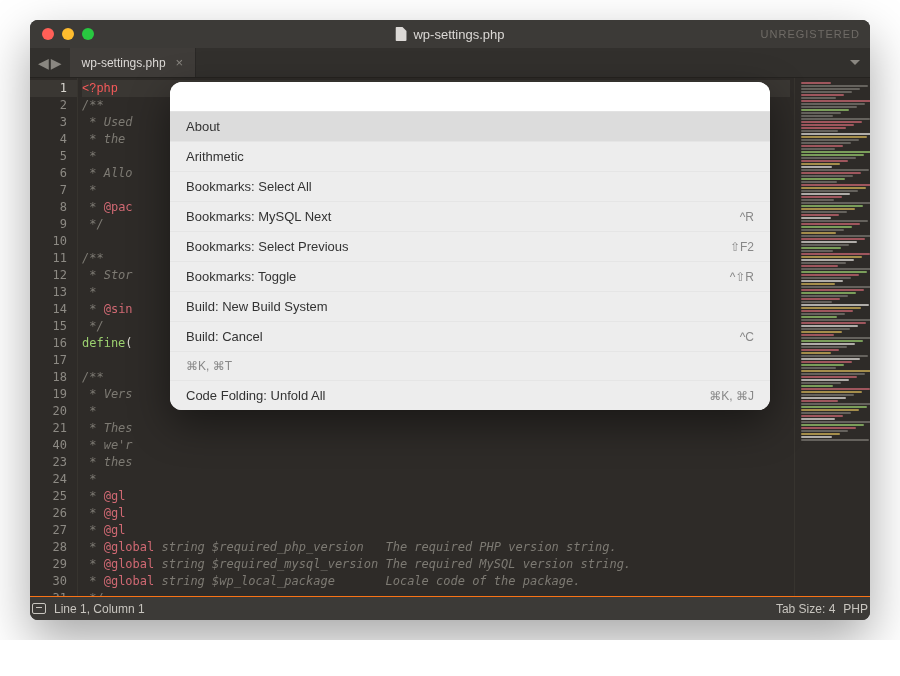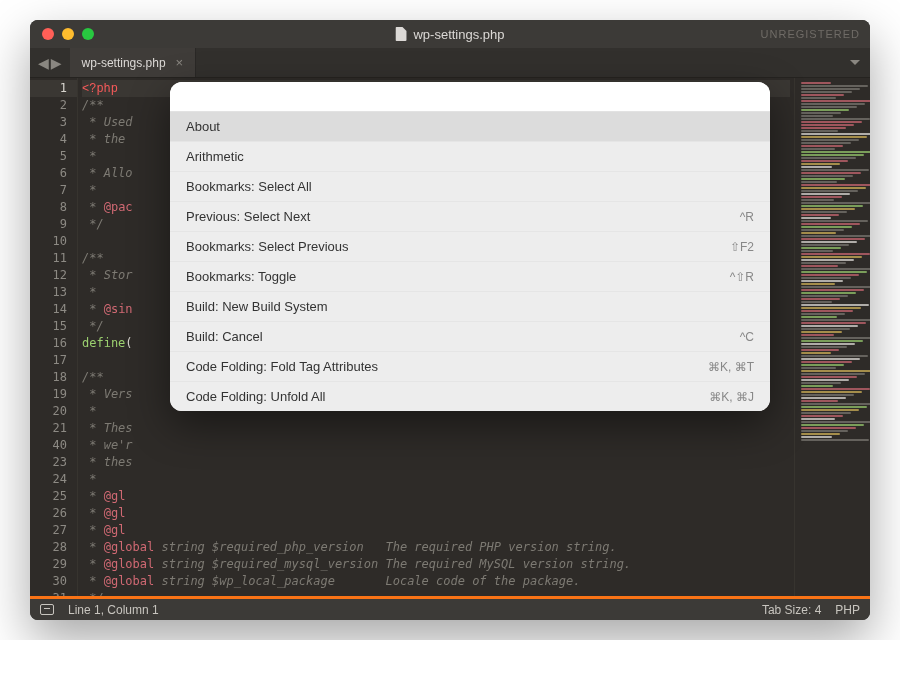--- a/index.html
+++ b/index.html
@@ -58,22 +58,22 @@
   .cline { background: #3a3733; display: inline-block; min-width: 100%; }
 
   .minimap {
     width: 76px; background: #2e2b28; border-left: 1px solid #37342f;
     display: flex; flex-direction: column; gap: 1px; padding: 4px 6px;
   }
   .mm-line { height: 2px; border-radius: 1px; }
 
   .statusbar {
     height: 24px; background: #3c3a37; color: #c8c5bf; font-size: 12px;
-    display: flex; align-items: center; padding: 0 10px; gap: 14px;
-    font-family: -apple-system, Arial, sans-serif; border-top: 3px solid #f97316;
+    display: flex; align-items: center; padding: 0 2px; gap: 8px;
+    font-family: -apple-system, Arial, sans-serif; border-top: 1px solid #f97316;
   }
   .statusbar .sb-icon { width: 14px; height: 11px; border: 1.2px solid #c8c5bf; border-radius: 2px; position: relative; }
   .statusbar .sb-icon::after { content:""; position:absolute; left:3px; right:3px; top:3px; height:1.2px; background:#c8c5bf; }
   .sb-spacer { flex: 1; }
 
   .palette {
     position: absolute; left: 140px; top: 62px; width: 600px;
     background: #fcfcfc; border-radius: 12px; overflow: hidden;
     box-shadow: 0 14px 40px rgba(0,0,0,0.45);
     font-size: 13px; color: #333;
@@ -304,41 +304,40 @@
         </div>
         <div class="palette-item">
           <span>Arithmetic</span>
           <span class="short"></span>
         </div>
         <div class="palette-item">
           <span>Bookmarks: Select All</span>
           <span class="short"></span>
         </div>
         <div class="palette-item">
-          <span>Previous: Select Next</span>
+          <span>Bookmarks: MySQL Next</span>
           <span class="short">^R</span>
         </div>
         <div class="palette-item">
           <span>Bookmarks: Select Previous</span>
           <span class="short">⇧F2</span>
         </div>
         <div class="palette-item">
           <span>Bookmarks: Toggle</span>
           <span class="short">^⇧R</span>
         </div>
         <div class="palette-item">
           <span>Build: New Build System</span>
           <span class="short"></span>
         </div>
         <div class="palette-item">
           <span>Build: Cancel</span>
           <span class="short">^C</span>
         </div>
         <div class="palette-item">
-          <span>Code Folding: Fold Tag Attributes</span>
           <span class="short">⌘K, ⌘T</span>
         </div>
         <div class="palette-item">
           <span>Code Folding: Unfold All</span>
           <span class="short">⌘K, ⌘J</span>
         </div>
       </div>
   </div>
 
 </div>

